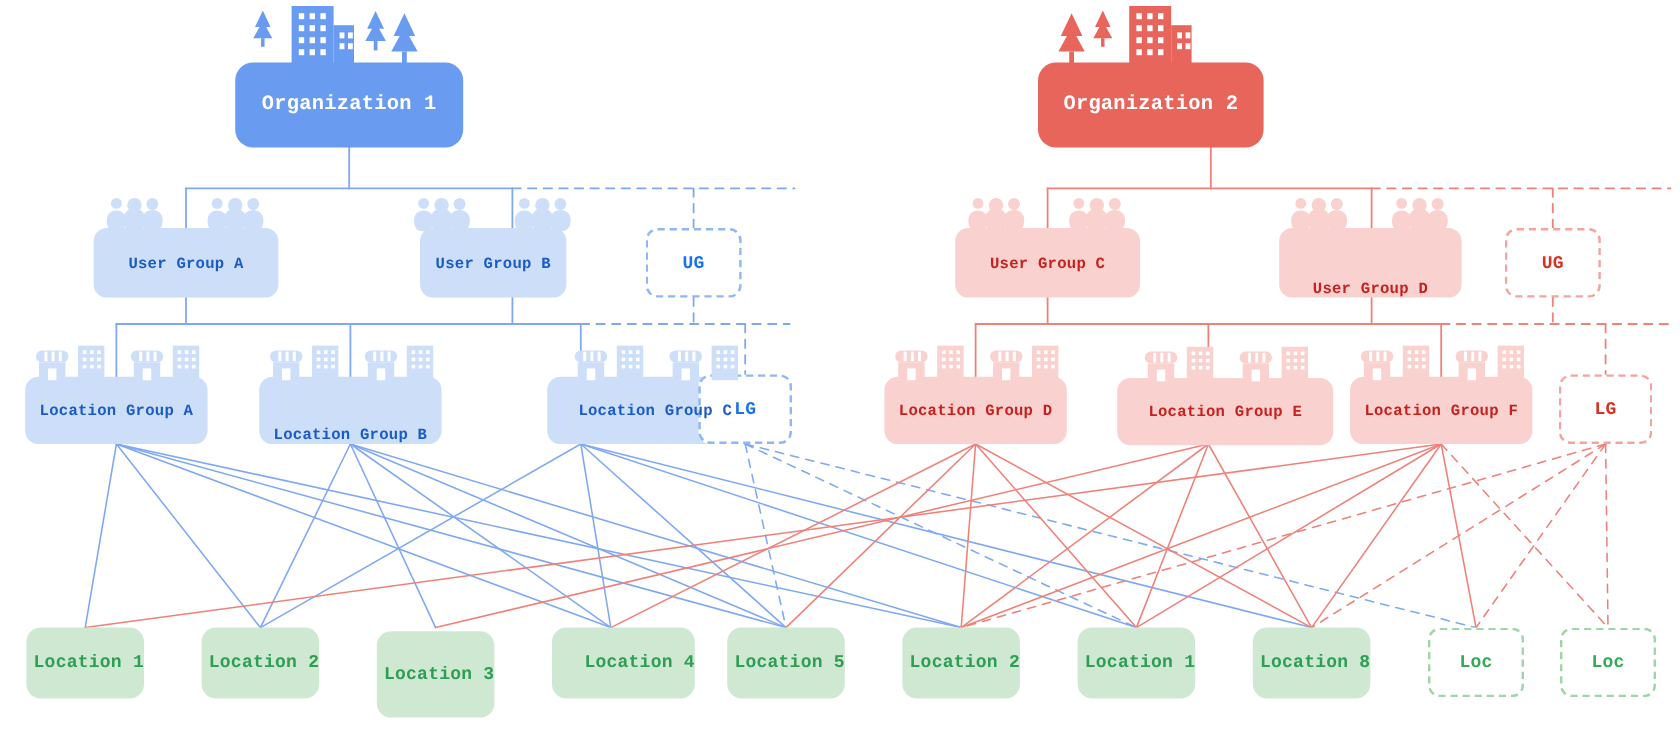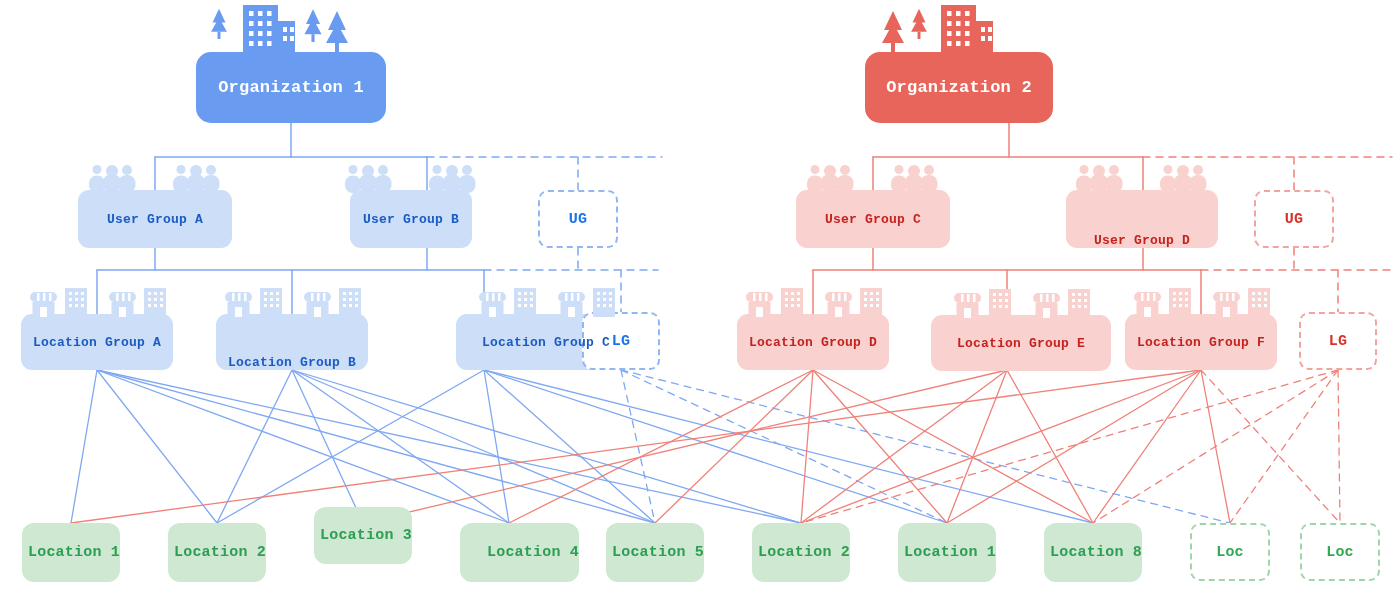--- a/index.html
+++ b/index.html
@@ -484,21 +484,21 @@
       </div>
       <div class="node box-dash red" style="left: 1299px; top: 312px; width: 78px; height: 58px;">
         <span class="lbl">LG</span>
       </div>
       <div class="node box-loc" style="left: 22px; top: 523px; width: 98px; height: 59px;">
         <span class="lbl">Location 1</span>
       </div>
       <div class="node box-loc" style="left: 168px; top: 523px; width: 98px; height: 59px;">
         <span class="lbl">Location 2</span>
       </div>
-      <div class="node box-loc" style="left: 314px; top: 507px; width: 98px; height: 57px; padding-left: 28px;">
+      <div class="node box-loc" style="left: 314px; top: 526px; width: 98px; height: 72px; padding-left: 28px;">
         <span class="lbl">Location 3</span>
       </div>
       <div class="node box-loc" style="left: 460px; top: 523px; width: 119px; height: 59px;">
         <span class="lbl">Location 4</span>
       </div>
       <div class="node box-loc" style="left: 606px; top: 523px; width: 98px; height: 59px;">
         <span class="lbl">Location 5</span>
       </div>
       <div class="node box-loc" style="left: 752px; top: 523px; width: 98px; height: 59px;">
         <span class="lbl">Location 2</span>

